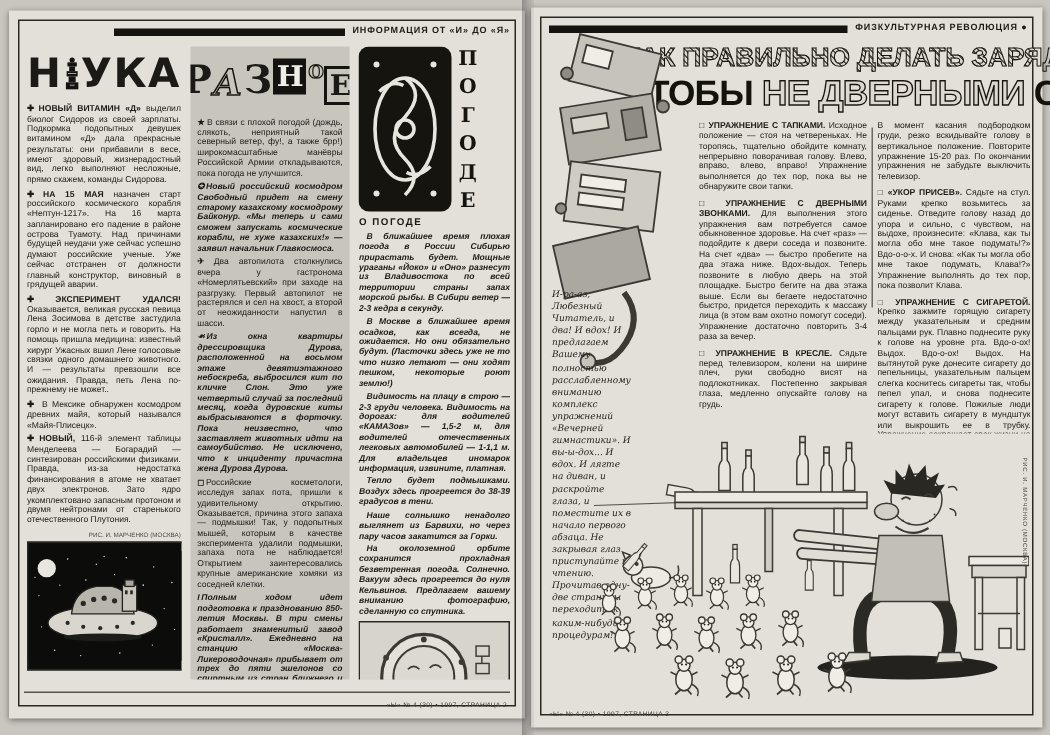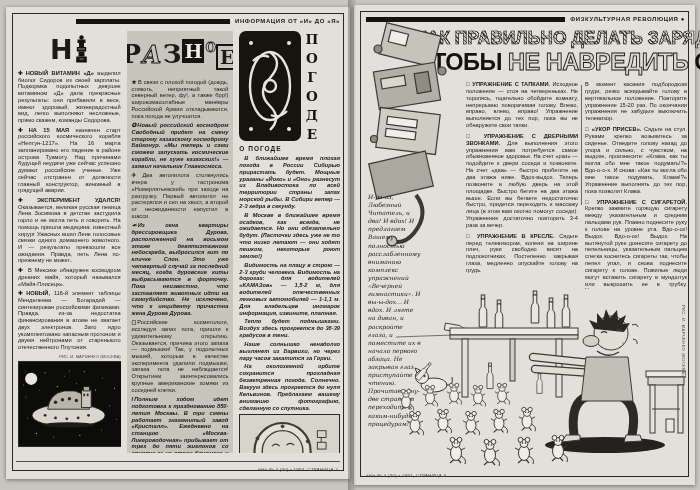--- a/index.html
+++ b/index.html
@@ -104,20 +104,21 @@
                 <rect x="4" y="8" width="5" height="4"></rect>
                 <rect x="1.8" y="12" width="9.4" height="4.5"></rect>
                 <rect x="3.5" y="16.5" width="6" height="5"></rect>
                 <rect x="1.2" y="21.5" width="10.6" height="6"></rect>
               </g>
             <g stroke="#e3e0d9" stroke-width=".6">
                 <line x1="3" y1="14" x2="10" y2="14"></line>
                 <line x1="4.5" y1="24" x2="8.5" y2="24"></line>
               </g>
           </svg>
+          <span class="tl">УКА</span>
         </div>
         <div class="news">
 
             <p><span class="blt">✚</span><span class="lead">НОВЫЙ ВИТАМИН «Д»</span> <span>выделил биолог Сидоров из своей зарплаты. Подкормка подопытных девушек витамином «Д» дала прекрасные результаты: они прибавили в весе, имеют здоровый, жизнерадостный вид, легко выполняют несложные, прямо скажем, команды Сидорова.</span></p>
 
             <p><span class="blt">✚</span><span class="lead">НА 15 МАЯ</span> <span>назначен старт российского космического корабля «Нептун-1217». На 16 марта запланировано его падение в районе острова Туамоту. Над причинами будущей неудачи уже сейчас успешно думают российские ученые. Уже сейчас отстранен от должности главный конструктор, виновный в грядущей аварии.</span></p>
 
             <p><span class="blt">✚</span><span class="lead">ЭКСПЕРИМЕНТ УДАЛСЯ!</span> <span>Оказывается, великая русская певица Лена Зосимова в детстве застудила горло и не могла петь и говорить. На помощь пришла медицина: известный хирург Ужасных вшил Лене голосовые связки одного домашнего животного. И — результаты превзошли все ожидания. Правда, петь Лена по-прежнему не может..</span></p>
 
             <p><span class="blt">✚</span> <span>В Мексике обнаружен космодром древних майя, который назывался «Майя-Плисецк».</span></p>
@@ -261,21 +262,21 @@
 
     <div class="phead">
       <div class="bar"></div>
       <span class="hlabel">ФИЗКУЛЬТУРНАЯ РЕВОЛЮЦИЯ ●</span>
     </div>
 
     <div class="headline">
       <div class="hl1">КАК ПРАВИЛЬНО ДЕЛАТЬ ЗАРЯДКУ</div>
       <div class="hl2">
         <span class="solid">ЧТОБЫ</span>
-        <span class="outl">НЕ НАВРЕДИТЬ</span>
+        <span class="outl">НЕ ДВЕРНЫМИ</span>
         <span class="solid">СЕБЕ</span>
       </div>
     </div>
 
     <svg class="machin" viewBox="0 0 104 235">
       <g stroke="#3a3933" stroke-width="1.2">
         <rect x="24" y="10" width="56" height="32" fill="#c6c3bb" transform="rotate(14 52 26)"></rect>
         <rect x="30" y="16" width="18" height="12" fill="#efede6" transform="rotate(14 52 26)"></rect>
         <rect x="18" y="48" width="62" height="38" fill="#b2afa7" transform="rotate(-9 49 67)"></rect>
         <rect x="24" y="56" width="24" height="10" fill="#d9d6ce" transform="rotate(-9 49 67)"></rect>

